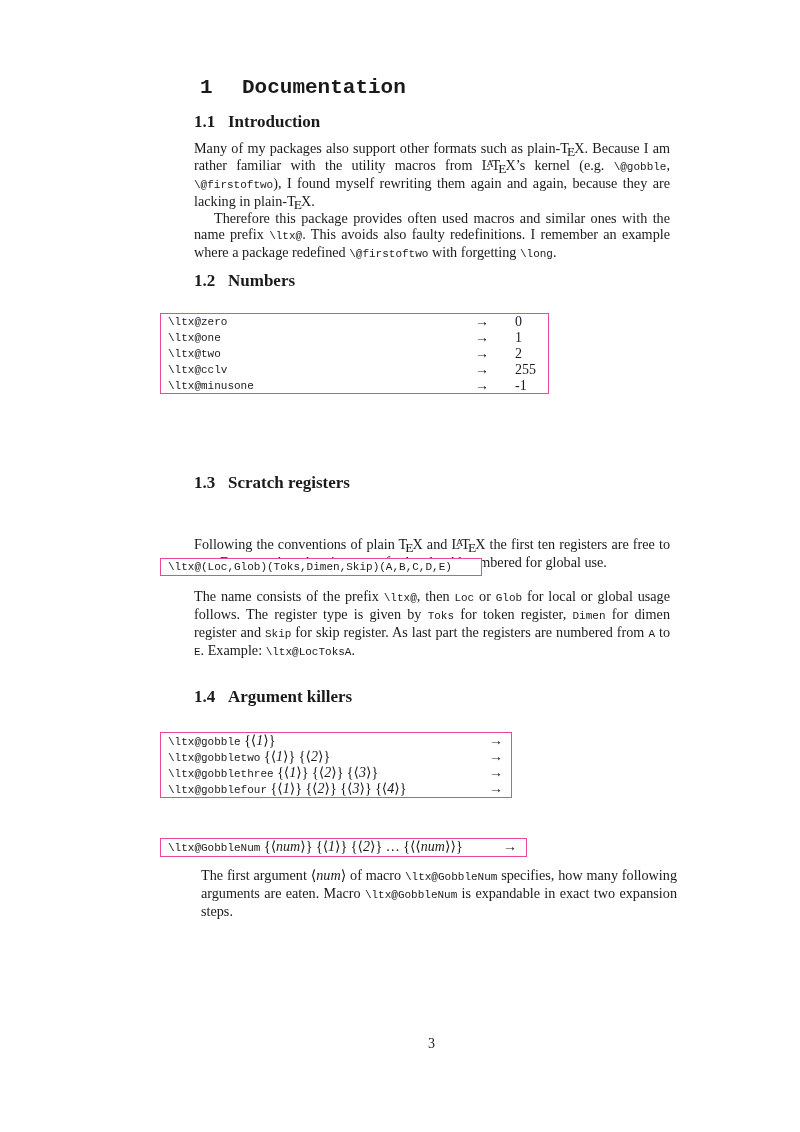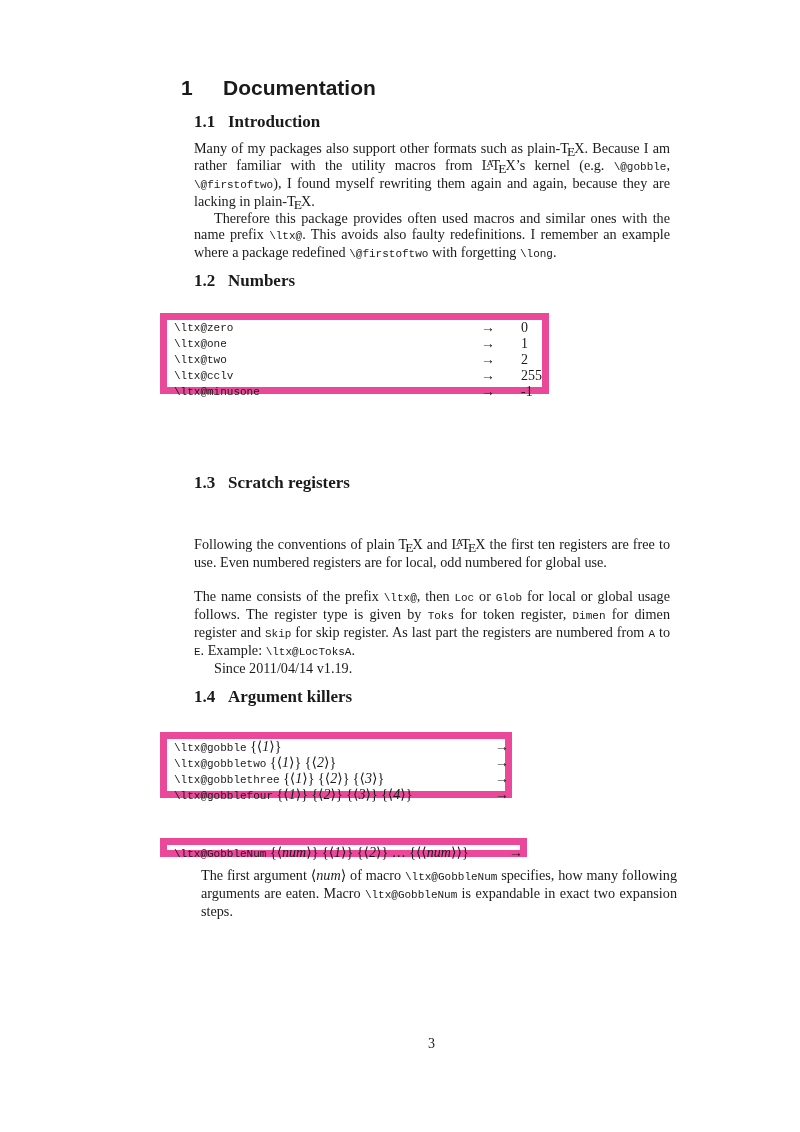--- a/index.html
+++ b/index.html
@@ -1,28 +1,28 @@
 <!DOCTYPE html>
 <html><head>
 <meta charset="utf-8">
 <style>
   html, body { margin: 0; padding: 0; background: #ffffff; }
   body { width: 800px; height: 1132px; position: relative; overflow: hidden;
          font-family: "DejaVu Serif", "Liberation Serif", serif; color: #1a1a1a; }
   .page { position: absolute; left: 0; top: 0; width: 800px; height: 1132px; }
   .abs { position: absolute; }
-  .h1 { font-family: Liberation Sans, sans-serif; font-weight: bold; font-size: 21px; left: 181px; top: 76px; white-space: nowrap; }
+  .h1 { font-family: Liberation Mono, monospace; font-weight: bold; font-size: 21px; left: 200px; top: 76px; white-space: nowrap; }
   .h2 { font-family: "Liberation Serif", serif; font-weight: bold; font-size: 17px; left: 194px; white-space: nowrap; }
   .num { display: inline-block; width: 34px; }
   .num1 { display: inline-block; width: 42px; }
   .para { font-family: "Liberation Serif", serif; font-size: 14.2px; line-height: 16px; left: 194px; width: 476px; text-align: justify; }
   .para p { margin: 0; }
   .indent { text-indent: 20px; }
   .tt { font-family: "Liberation Mono", "DejaVu Sans Mono", monospace; font-size: 11px; }
-  .box { position: absolute; border: 7px solid #ec4899; box-sizing: border-box; background: #fff; }
+  .box { position: absolute; border: 1px solid #ec4899; box-sizing: border-box; background: #fff; }
   .row { position: relative; height: 16px; line-height: 16px; font-family: "Liberation Serif", serif; font-size: 14px; white-space: nowrap; }
   .row .cmd { position: absolute; left: 7px; top: 0; }
   .row .arrow { position: absolute; top: 0; }
   .row .val { position: absolute; top: 0; }
   .it { font-style: italic; }
   .pagenum { font-family: "Liberation Serif", serif; font-size: 14px; left: 428px; top: 1036px; }
   .tex-e { position: relative; top: 3px; margin-left: -2px; margin-right: -1px; font-size: 0.95em; }
   .la-a { font-size: 0.7em; position: relative; top: -3px; margin-left: -4px; margin-right: -2px; }
 </style>
 </head>
@@ -77,24 +77,28 @@
 
 
   <div class="abs h2" style="top:473px;">
     <span class="num">1.3</span><span>Scratch registers</span>
   </div>
 
   <div class="abs para" style="top:500px;margin-top:36px;">
     <p><span>Following the conventions of plain </span><span><span>T</span><span class="tex-e">E</span><span>X</span></span><span> and </span><span><span>L</span><span class="la-a">A</span><span>T</span><span class="tex-e">E</span><span>X</span></span><span> the first ten registers are free to use. Even numbered registers are for local, odd numbered for global use.</span></p>
   </div>
 
+  <div class="box" style="left:160px; top:558px; width:322px; height:18px;">
+    <div class="row" style="height:16px;">
+        <span class="cmd tt">\ltx@(Loc,Glob)(Toks,Dimen,Skip)(A,B,C,D,E)</span>
+      </div>
+  </div>
 
   <div class="abs para" style="top:588px;">
     <p><span>The name consists of the prefix </span><span class="tt">\ltx@</span><span>, then </span><span class="tt">Loc</span><span> or </span><span class="tt">Glob</span><span> for local or global usage follows. The register type is given by </span><span class="tt">Toks</span><span> for token register, </span><span class="tt">Dimen</span><span> for dimen register and </span><span class="tt">Skip</span><span> for skip register. As last part the registers are numbered from </span><span class="tt">A</span><span> to </span><span class="tt">E</span><span>. Example: </span><span class="tt">\ltx@LocToksA</span><span>.</span></p>
-    <p class="indent">Since 2011/04/14 v1.19.</p>
   </div>
 
   <div class="abs h2" style="top:687px;">
     <span class="num">1.4</span><span>Argument killers</span>
   </div>
 
   <div class="box" style="left:160px; top:732px; width:352px; height:66px;">
     <div class="row">
         <span class="cmd"><span class="tt">\ltx@gobble</span> {⟨<span class="it">1</span>⟩}</span>
         <span class="arrow" style="left:328px;">→</span>

